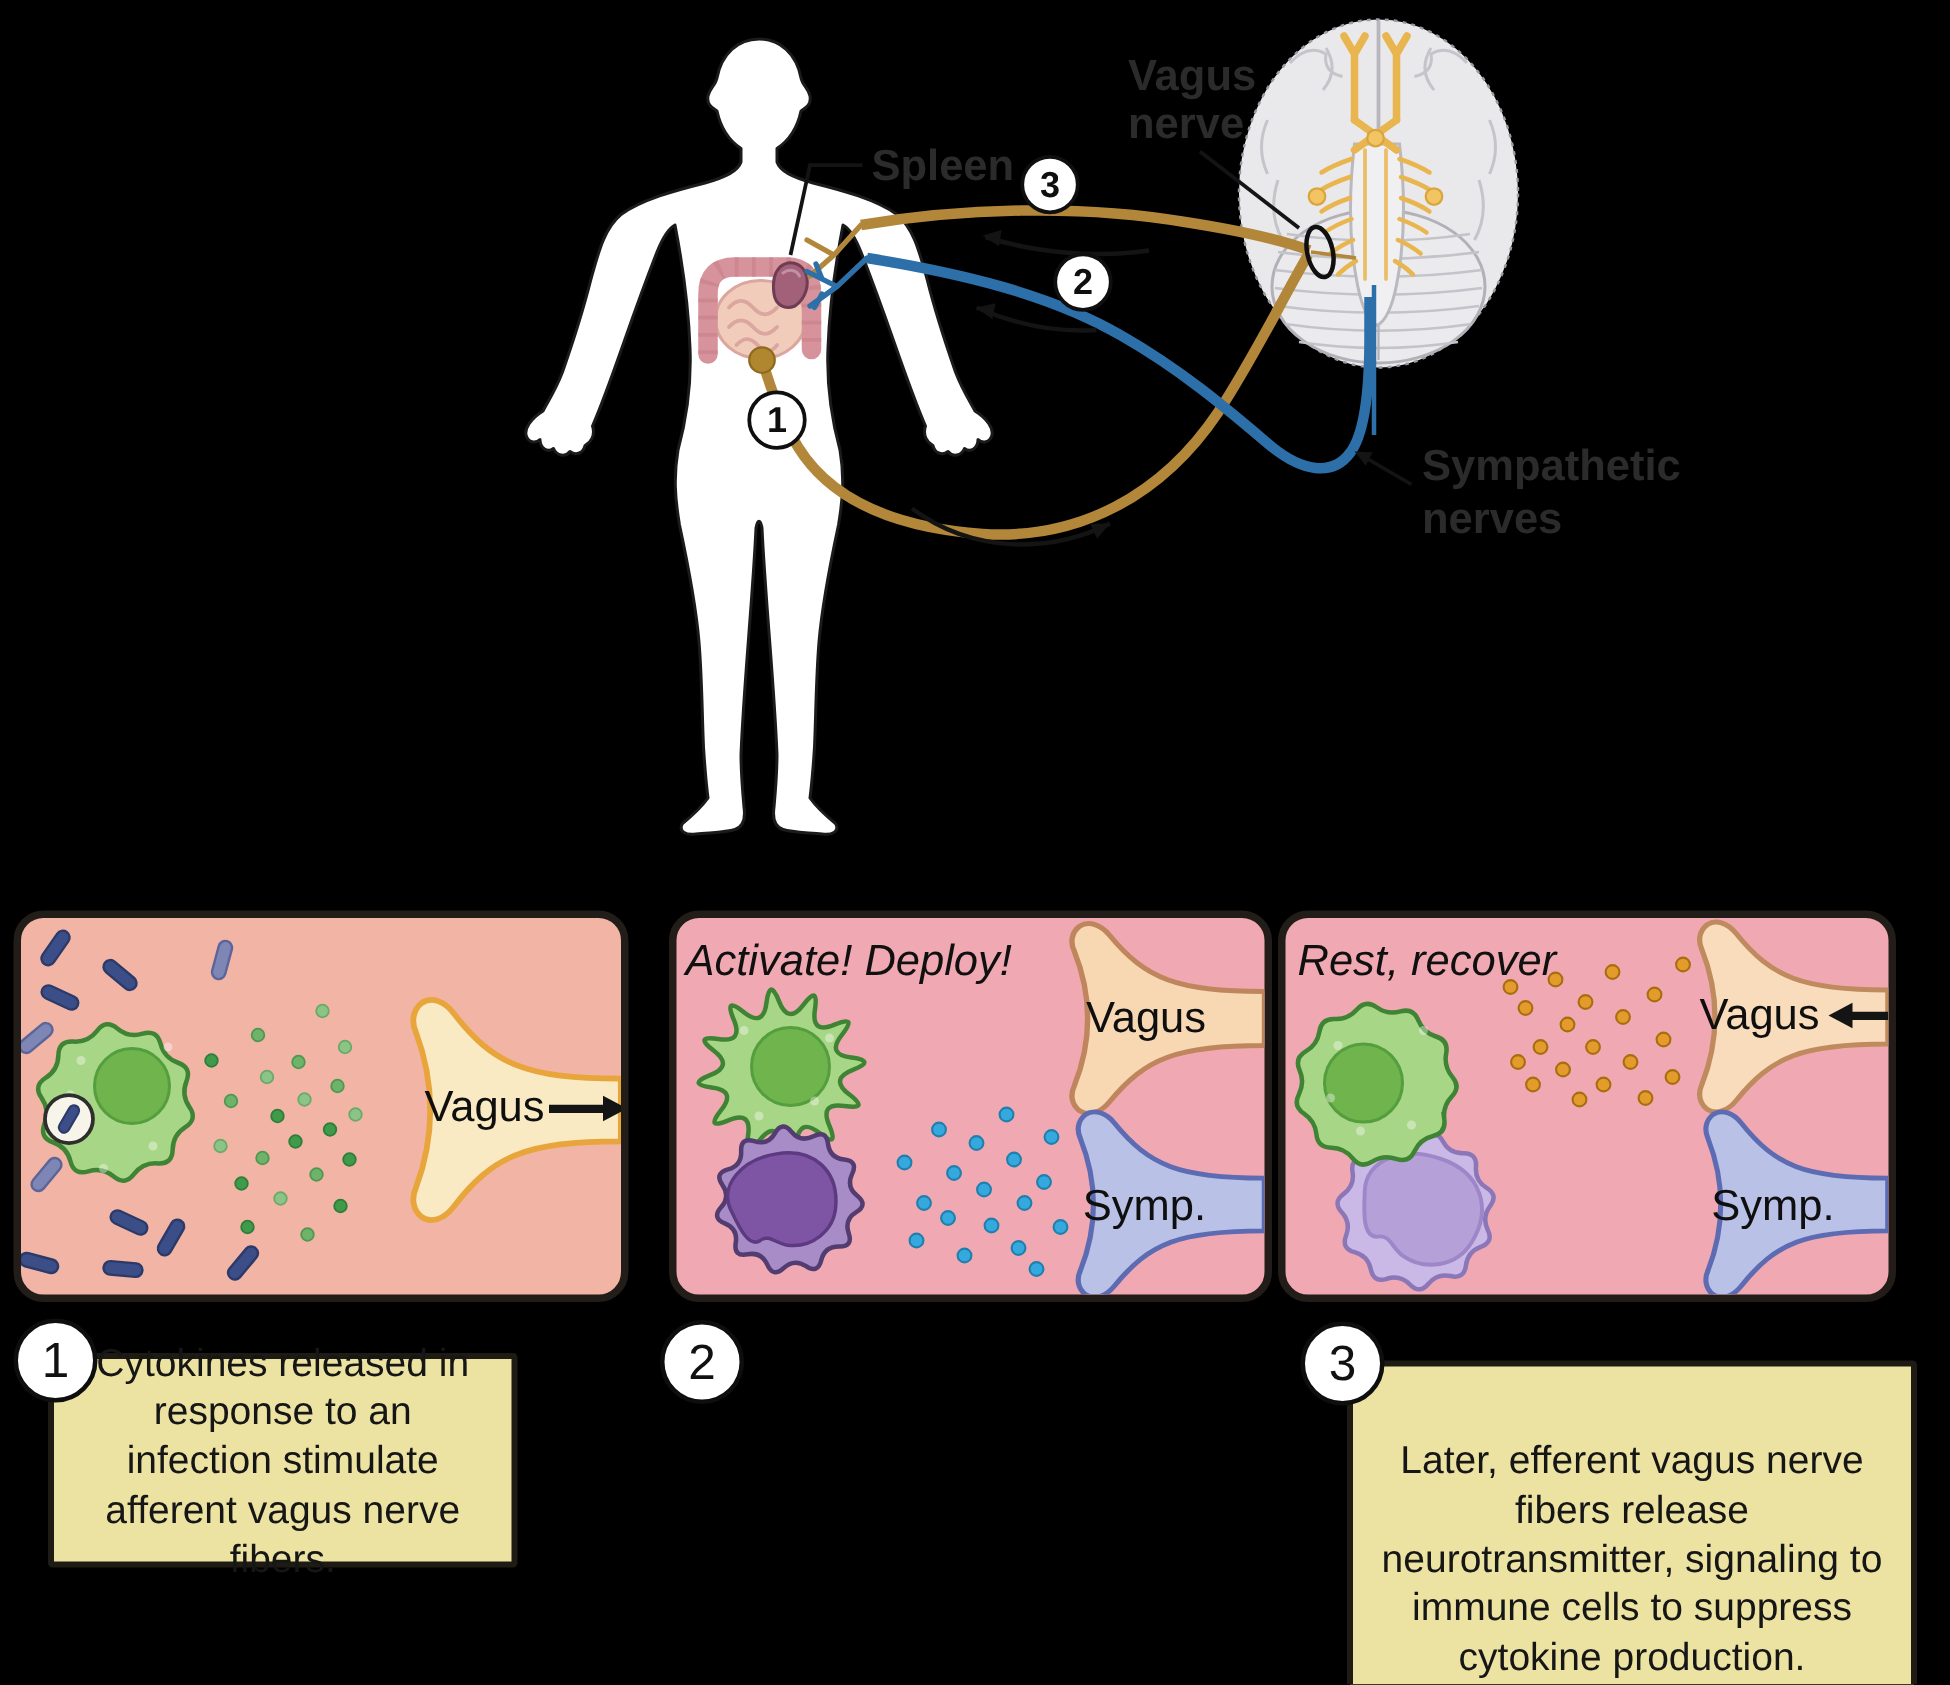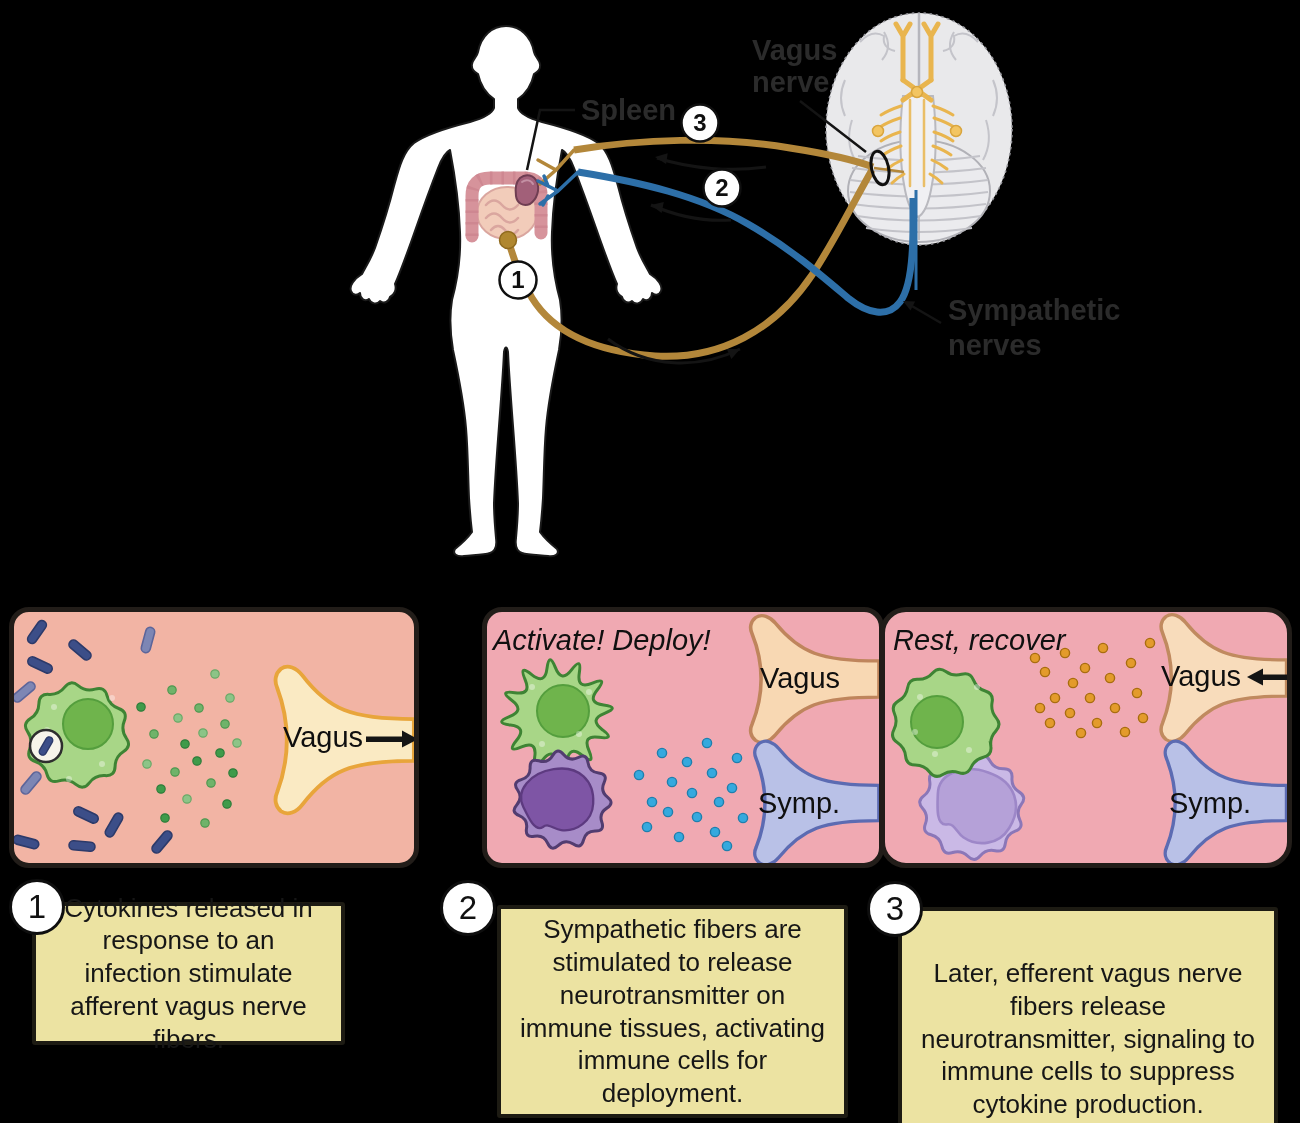--- a/index.html
+++ b/index.html
@@ -2,22 +2,22 @@
 <html><head>
 <meta charset="utf-8">
 <style>
   html,body{margin:0;padding:0;background:#000;}
   #stage{position:relative;width:1300px;height:1123px;background:#000;overflow:hidden;
          font-family:"Liberation Sans", sans-serif;}
   #topsvg{position:absolute;left:0;top:0;}
   .panel{position:absolute;top:607px;height:251px;background:#f0a9b2;
          border:5px solid #221d19;border-radius:20px;overflow:hidden;}
   #panel-1{left:9px;width:400px;background:#f2b4a4;}
-  #panel-2{left:482px;width:392px;}
-  #panel-3{left:880px;width:402px;border-radius:26px;}
+  #panel-2{left:446px;width:392px;}
+  #panel-3{left:852px;width:402px;}
   .panel svg{display:block;}
   .caption{position:absolute;background:#ece3a2;border:4px solid #1d1b13;border-radius:3px;
            color:#161616;font-size:26px;line-height:1.26;text-align:center;
            display:flex;align-items:center;justify-content:center;padding:2px 17px;box-sizing:border-box;}
   #caption-1{left:32px;top:902px;width:313px;height:143px;}
   #caption-2{left:497px;top:905px;width:351px;height:213px;}
   #caption-3{left:898px;top:907px;width:380px;height:264px;}
   .badge{position:absolute;width:56px;height:56px;border-radius:50%;background:#fff;
          border:3.5px solid #0e0e0e;box-sizing:border-box;display:flex;align-items:center;
          justify-content:center;font-size:33px;color:#111;z-index:5;}
@@ -318,19 +318,16 @@
   <div class="badge" id="badge-2">
       <span>2</span>
     </div>
   <div class="badge" id="badge-3">
       <span>3</span>
     </div>
 
   <div class="caption" id="caption-1">
       <div>Cytokines released in response to an infection stimulate afferent vagus nerve fibers.</div>
     </div>
-  <div class="caption" id="caption-2">
-      <div>Sympathetic fibers are stimulated to release neurotransmitter on immune tissues, activating immune cells for deployment.</div>
-    </div>
   <div class="caption" id="caption-3">
       <div>Later, efferent vagus nerve fibers release neurotransmitter, signaling to immune cells to suppress cytokine production.</div>
     </div>
 </div>
 
 </body></html>

